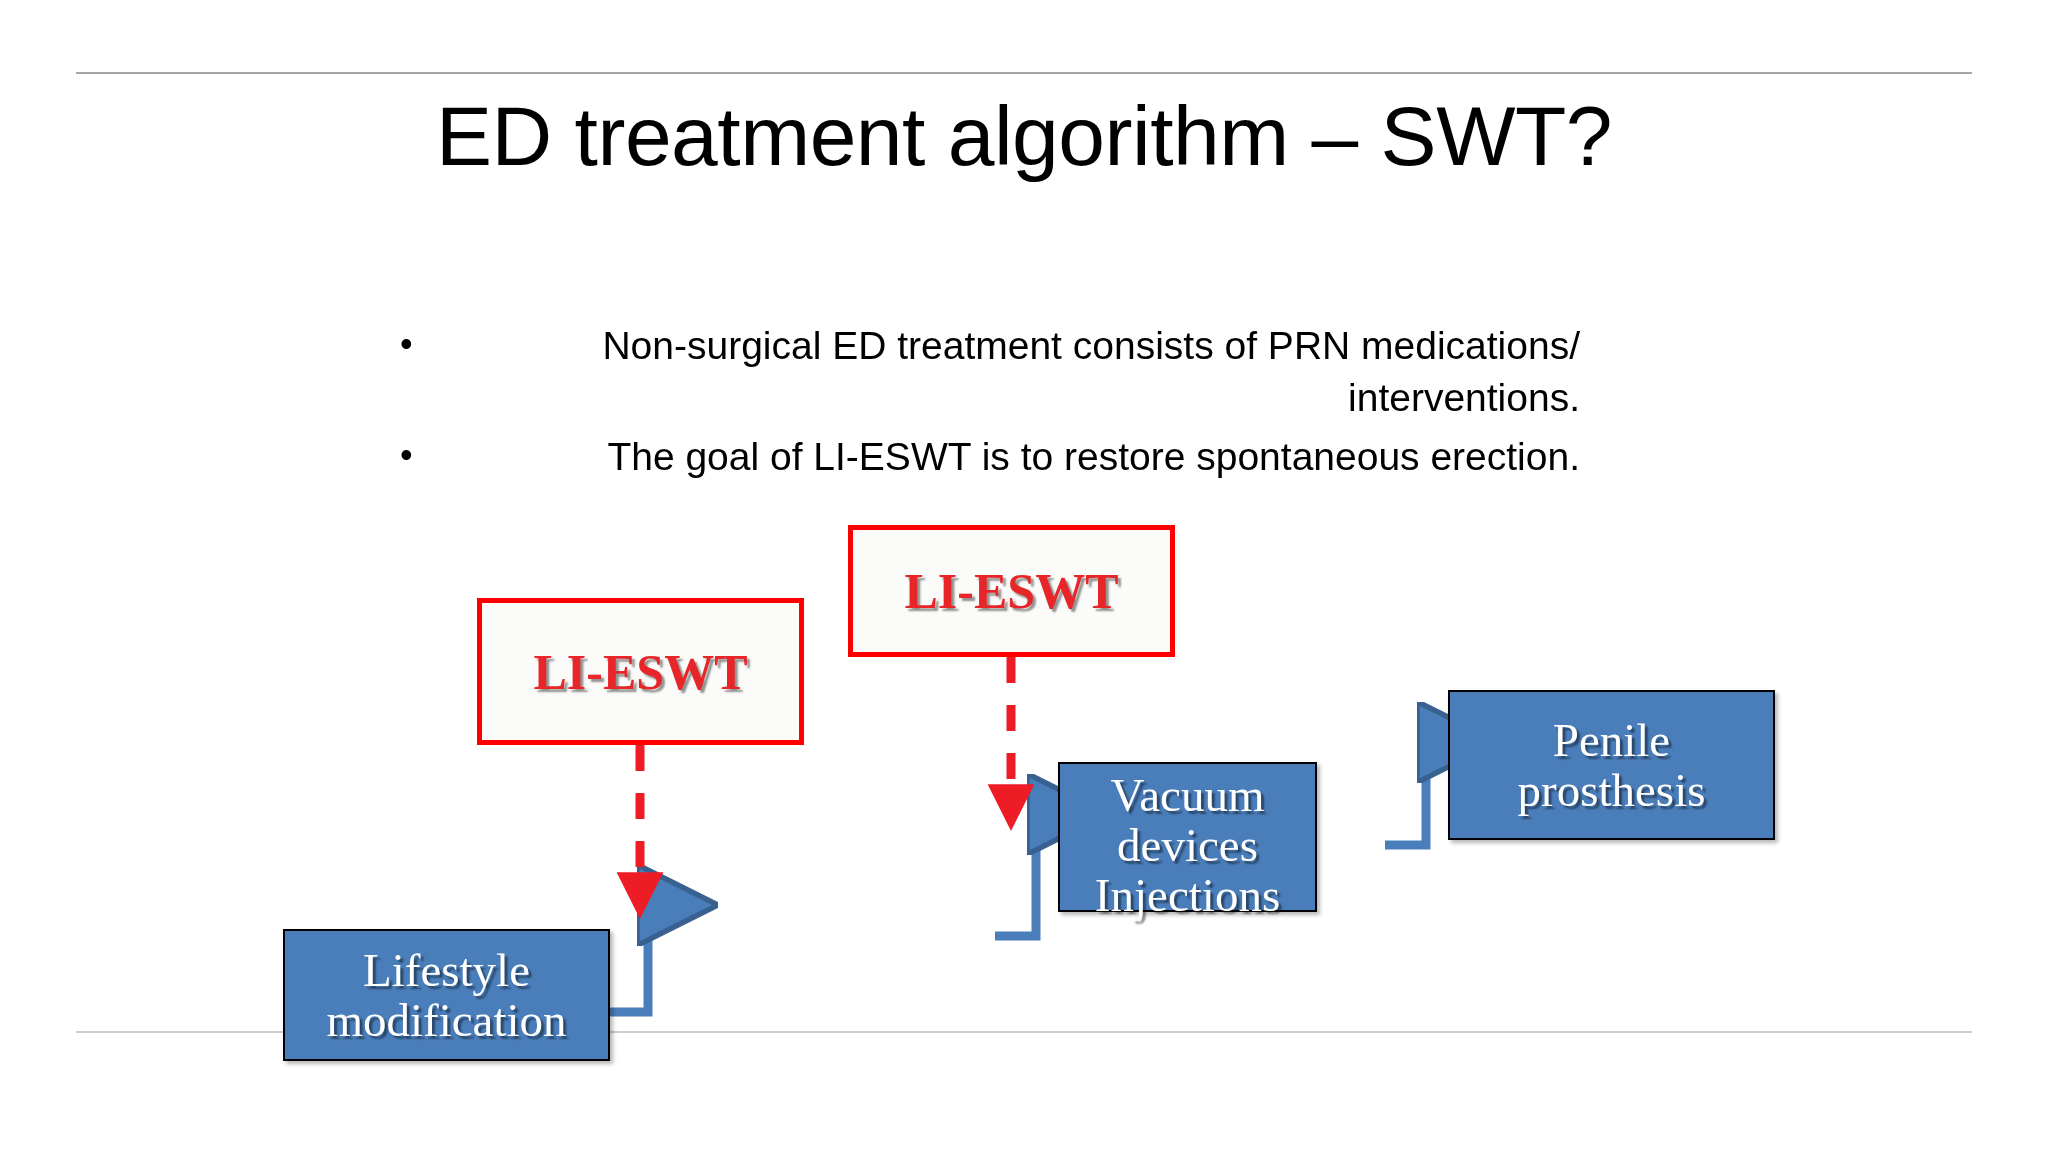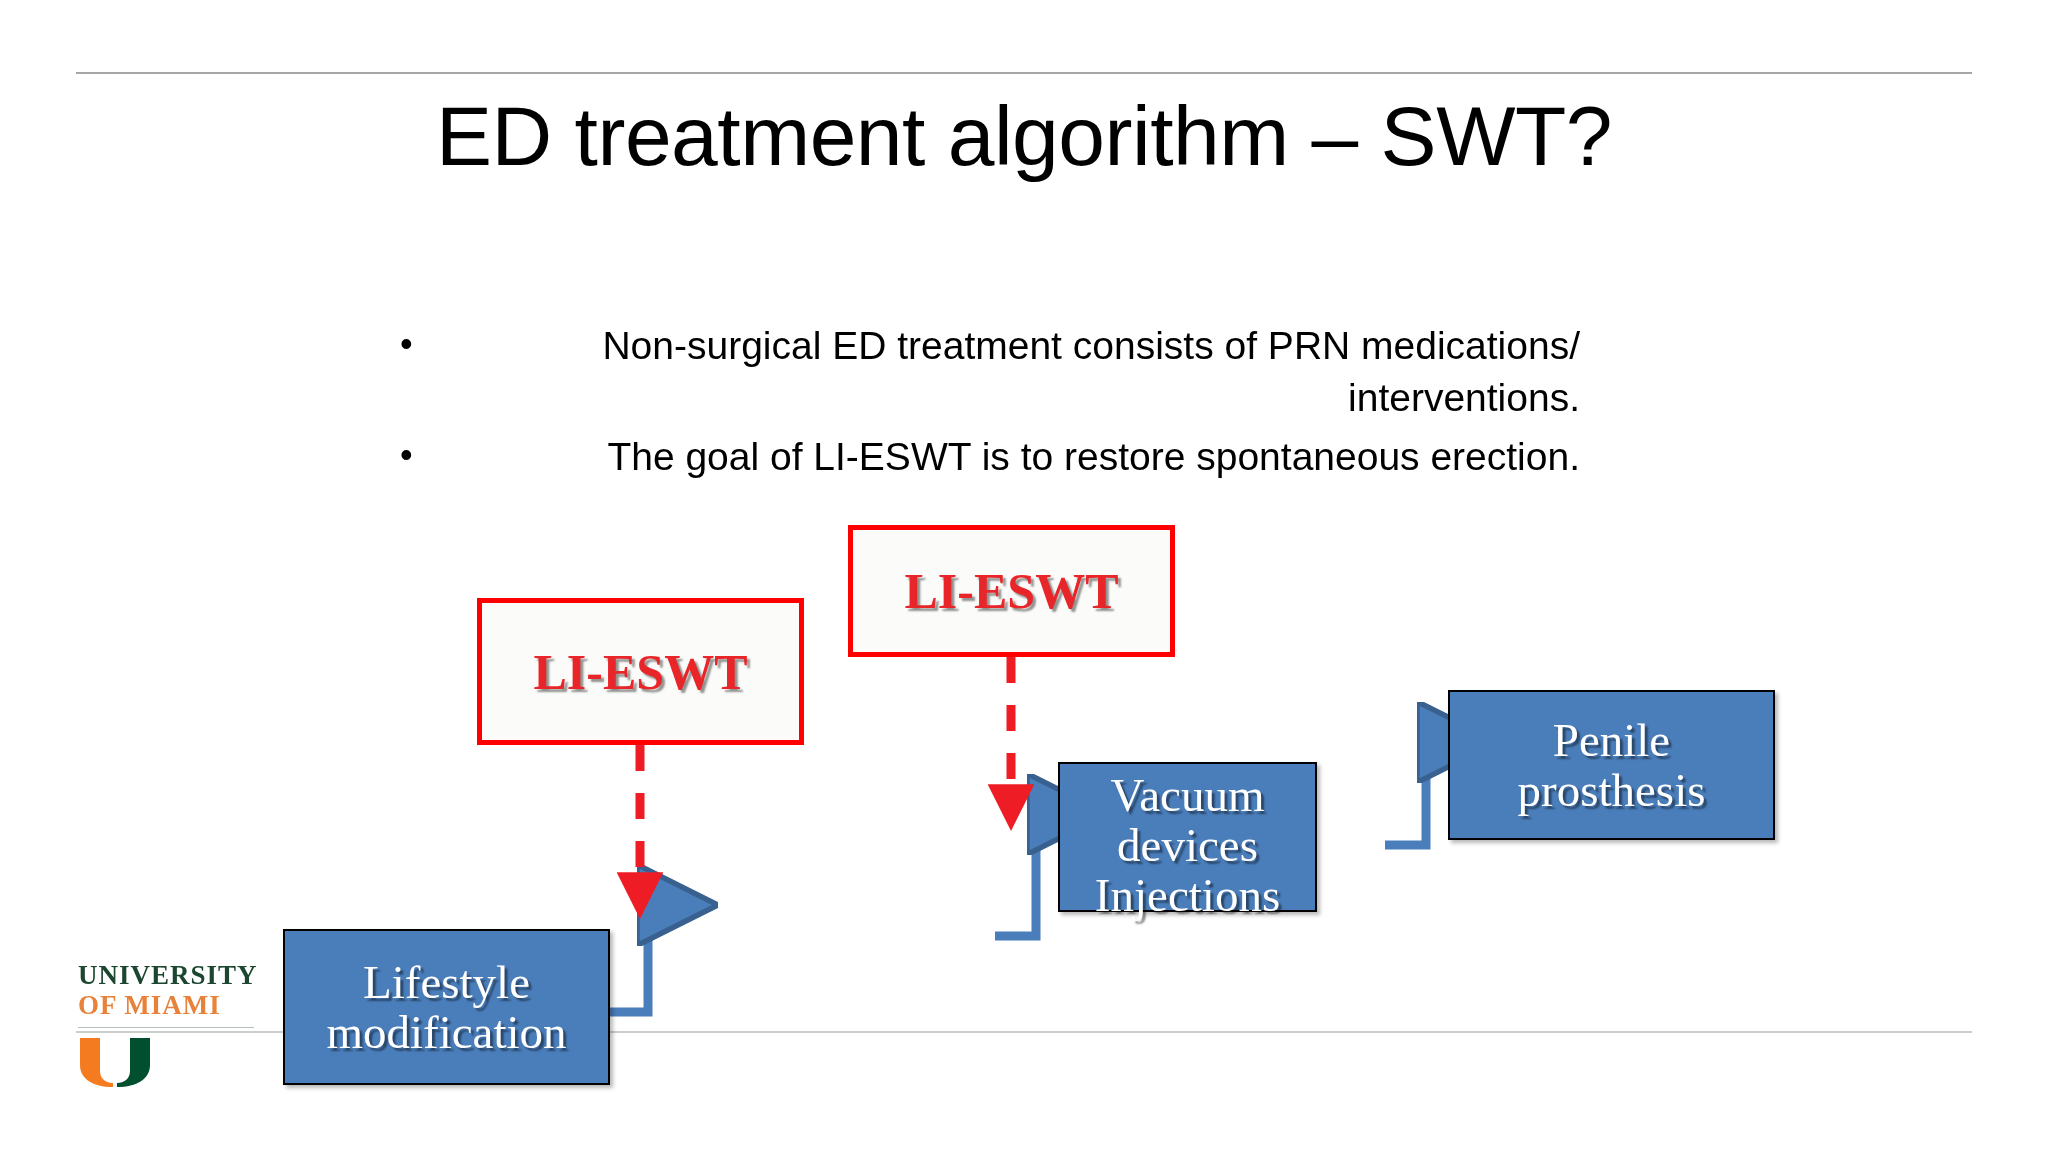--- a/index.html
+++ b/index.html
@@ -95,21 +95,21 @@
     line-height: 1.07;
     text-align: center;
     text-shadow: 3px 3px 2px rgba(0,0,0,0.45);
     display: flex;
     align-items: center;
     justify-content: center;
     box-shadow: 3px 3px 4px rgba(0,0,0,0.28);
   }
   .node .nlabel { width: 100%; white-space: pre-line; }
 
-  #node-lifestyle { left: 283px;  top: 929px;  width: 327px; height: 156px; text-align: center; }
+  #node-lifestyle { left: 283px;  top: 929px;  width: 327px; height: 132px; text-align: center; }
   #node-pde5      { left: 668px;  top: 853px;  width: 327px; height: 150px; }
   #node-vacuum    { left: 1058px; top: 762px;  width: 259px; height: 150px; }
   #node-vacuum .nlabel { transform: translateY(8px); }
   #node-prosthesis{ left: 1448px; top: 690px;  width: 327px; height: 150px; }
 
   
   .callout {
     position: absolute;
     box-sizing: border-box;
     background: #fbfbf9;
@@ -235,23 +235,14 @@
 Injections</span>
     </div>
 
     <div class="node" id="node-prosthesis">
       <span class="nlabel">Penile
 prosthesis</span>
     </div>
 
   </div>
 
-  <div id="um-logo">
-    <div class="wordmark-1">UNIVERSITY</div>
-    <div class="wordmark-2">OF MIAMI</div>
-    <div class="logo-rule"></div>
-    <svg class="u-mark" viewBox="0 0 74 50">
-      <path d="M2,1 L22,1 L22,34 C22,42 28,46 35,46 L35,50 C15,50 2,42 2,28 Z" fill="#f47b20"></path>
-      <path d="M52,1 L72,1 L72,28 C72,42 59,50 39,50 L39,46 C46,46 52,42 52,34 Z" fill="#005030"></path>
-    </svg>
-  </div>
 
 </div>
 
 </body></html>

